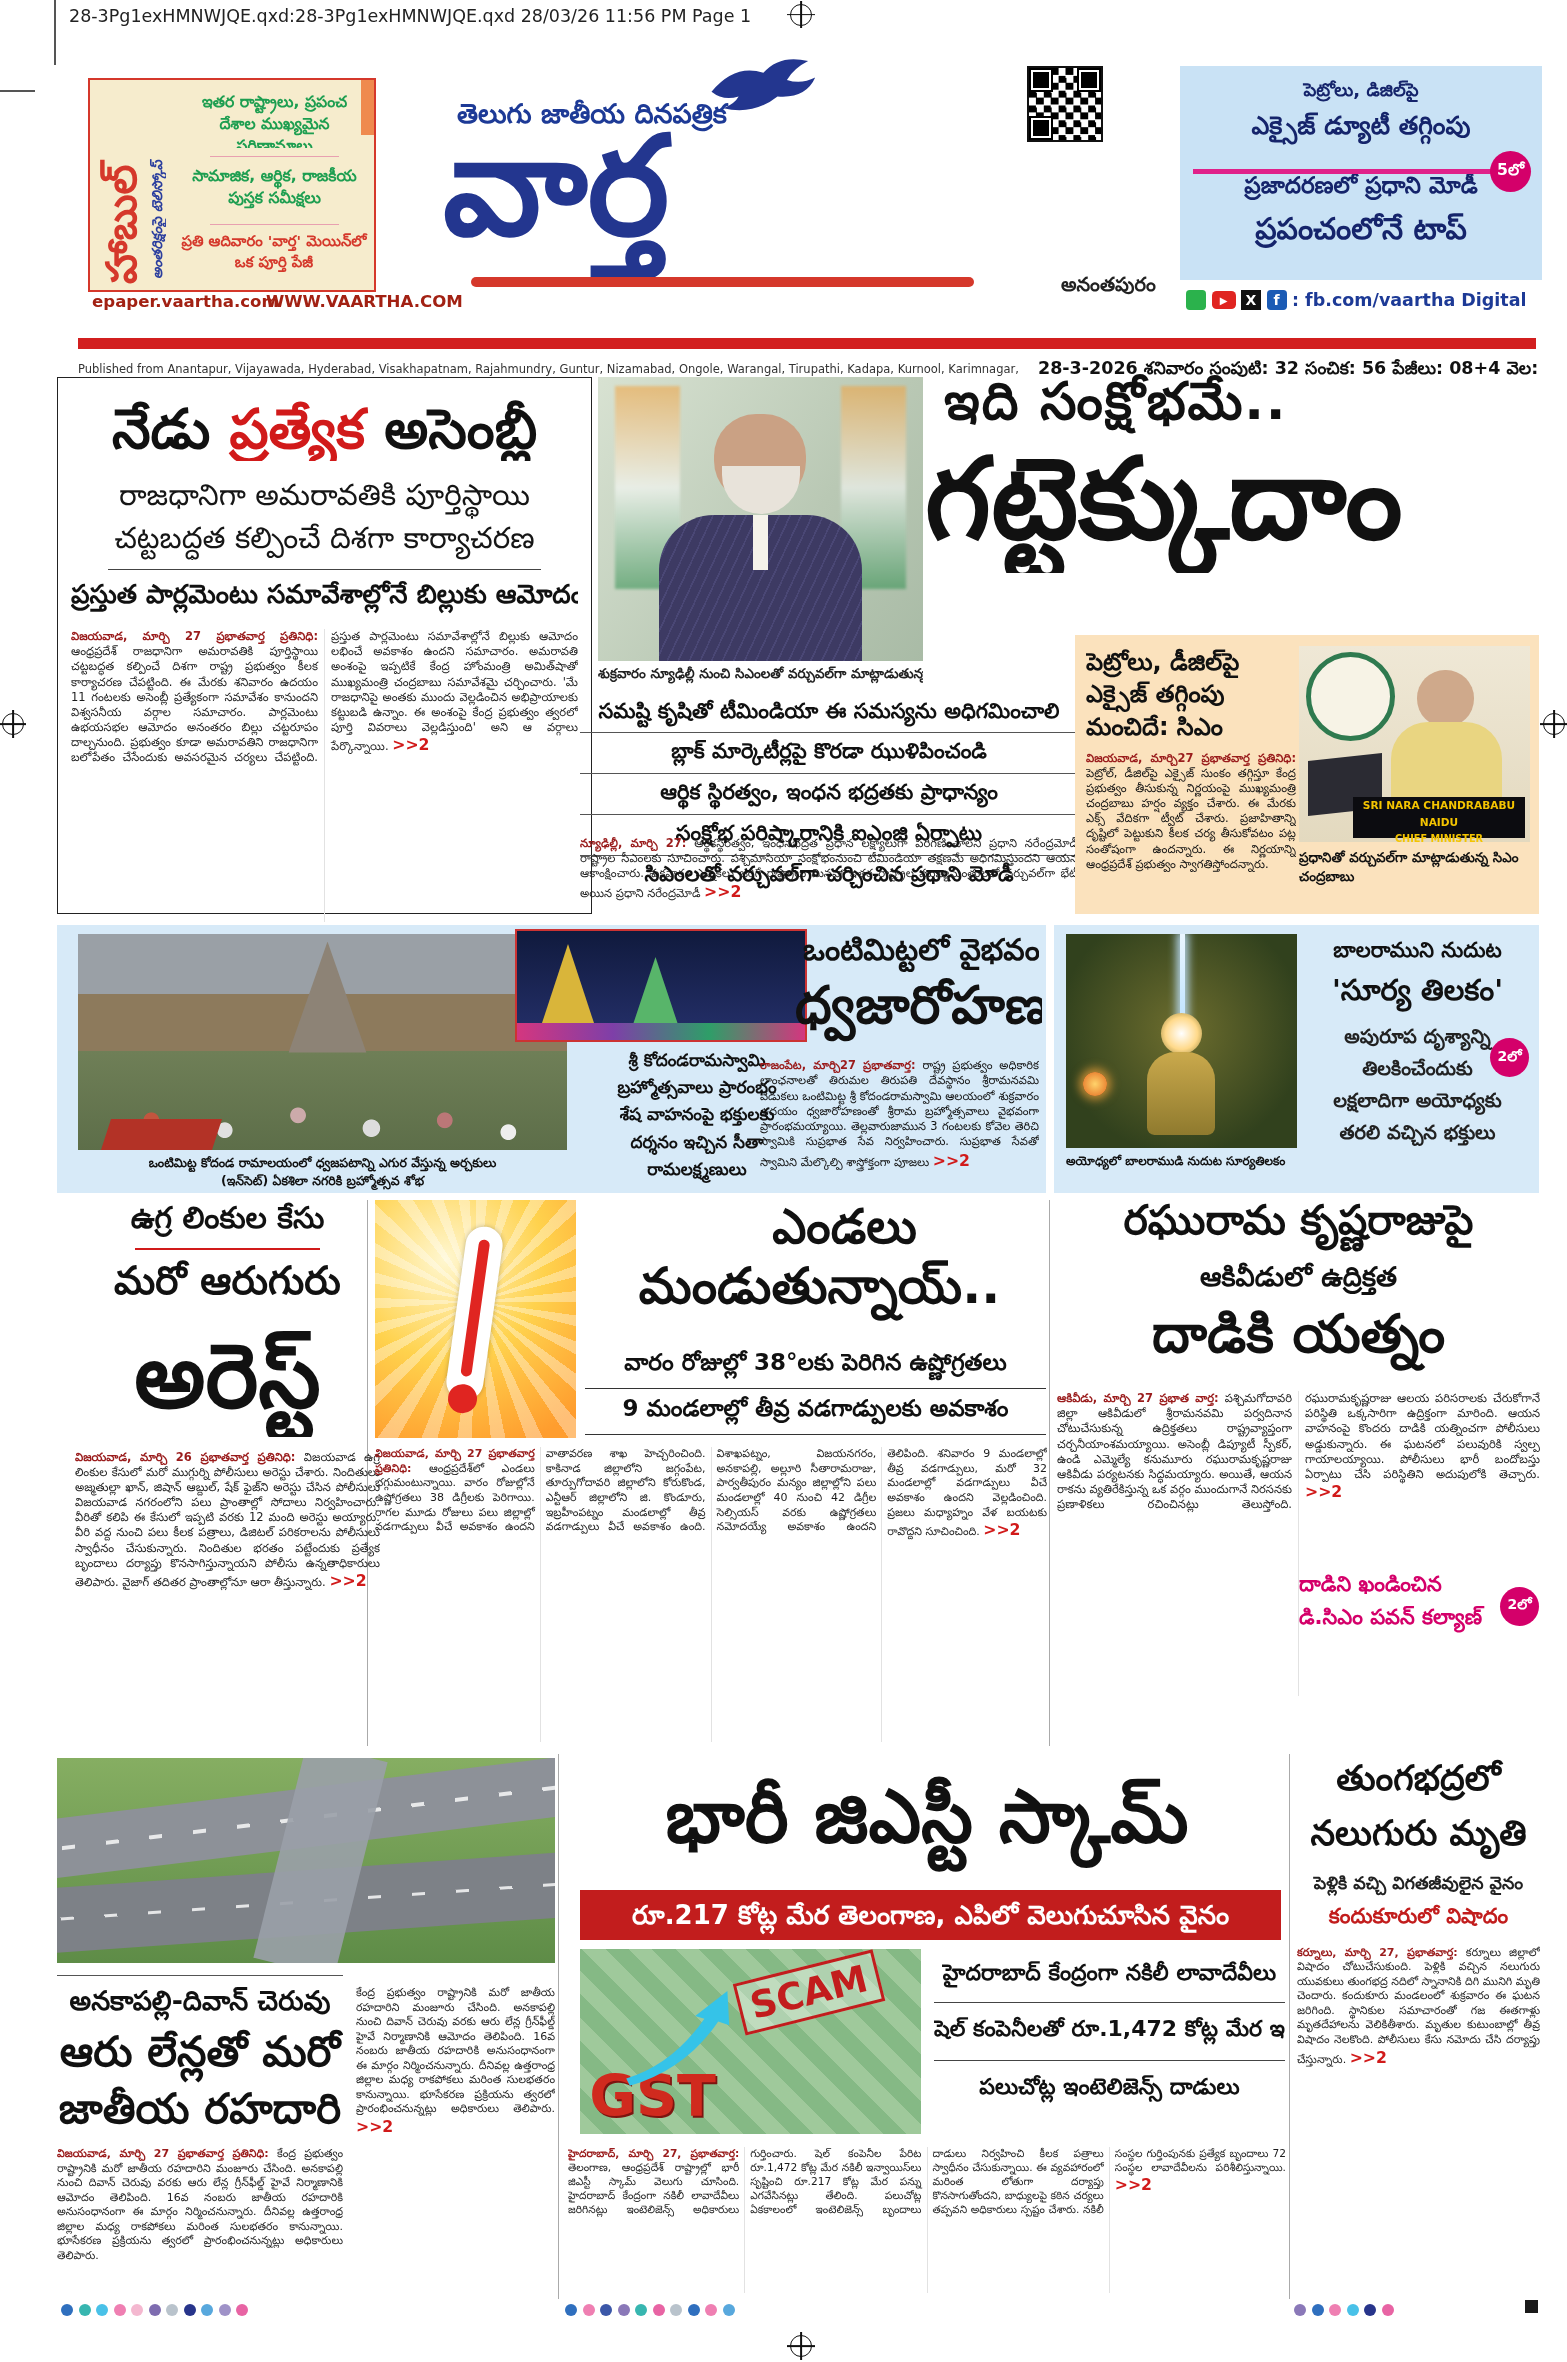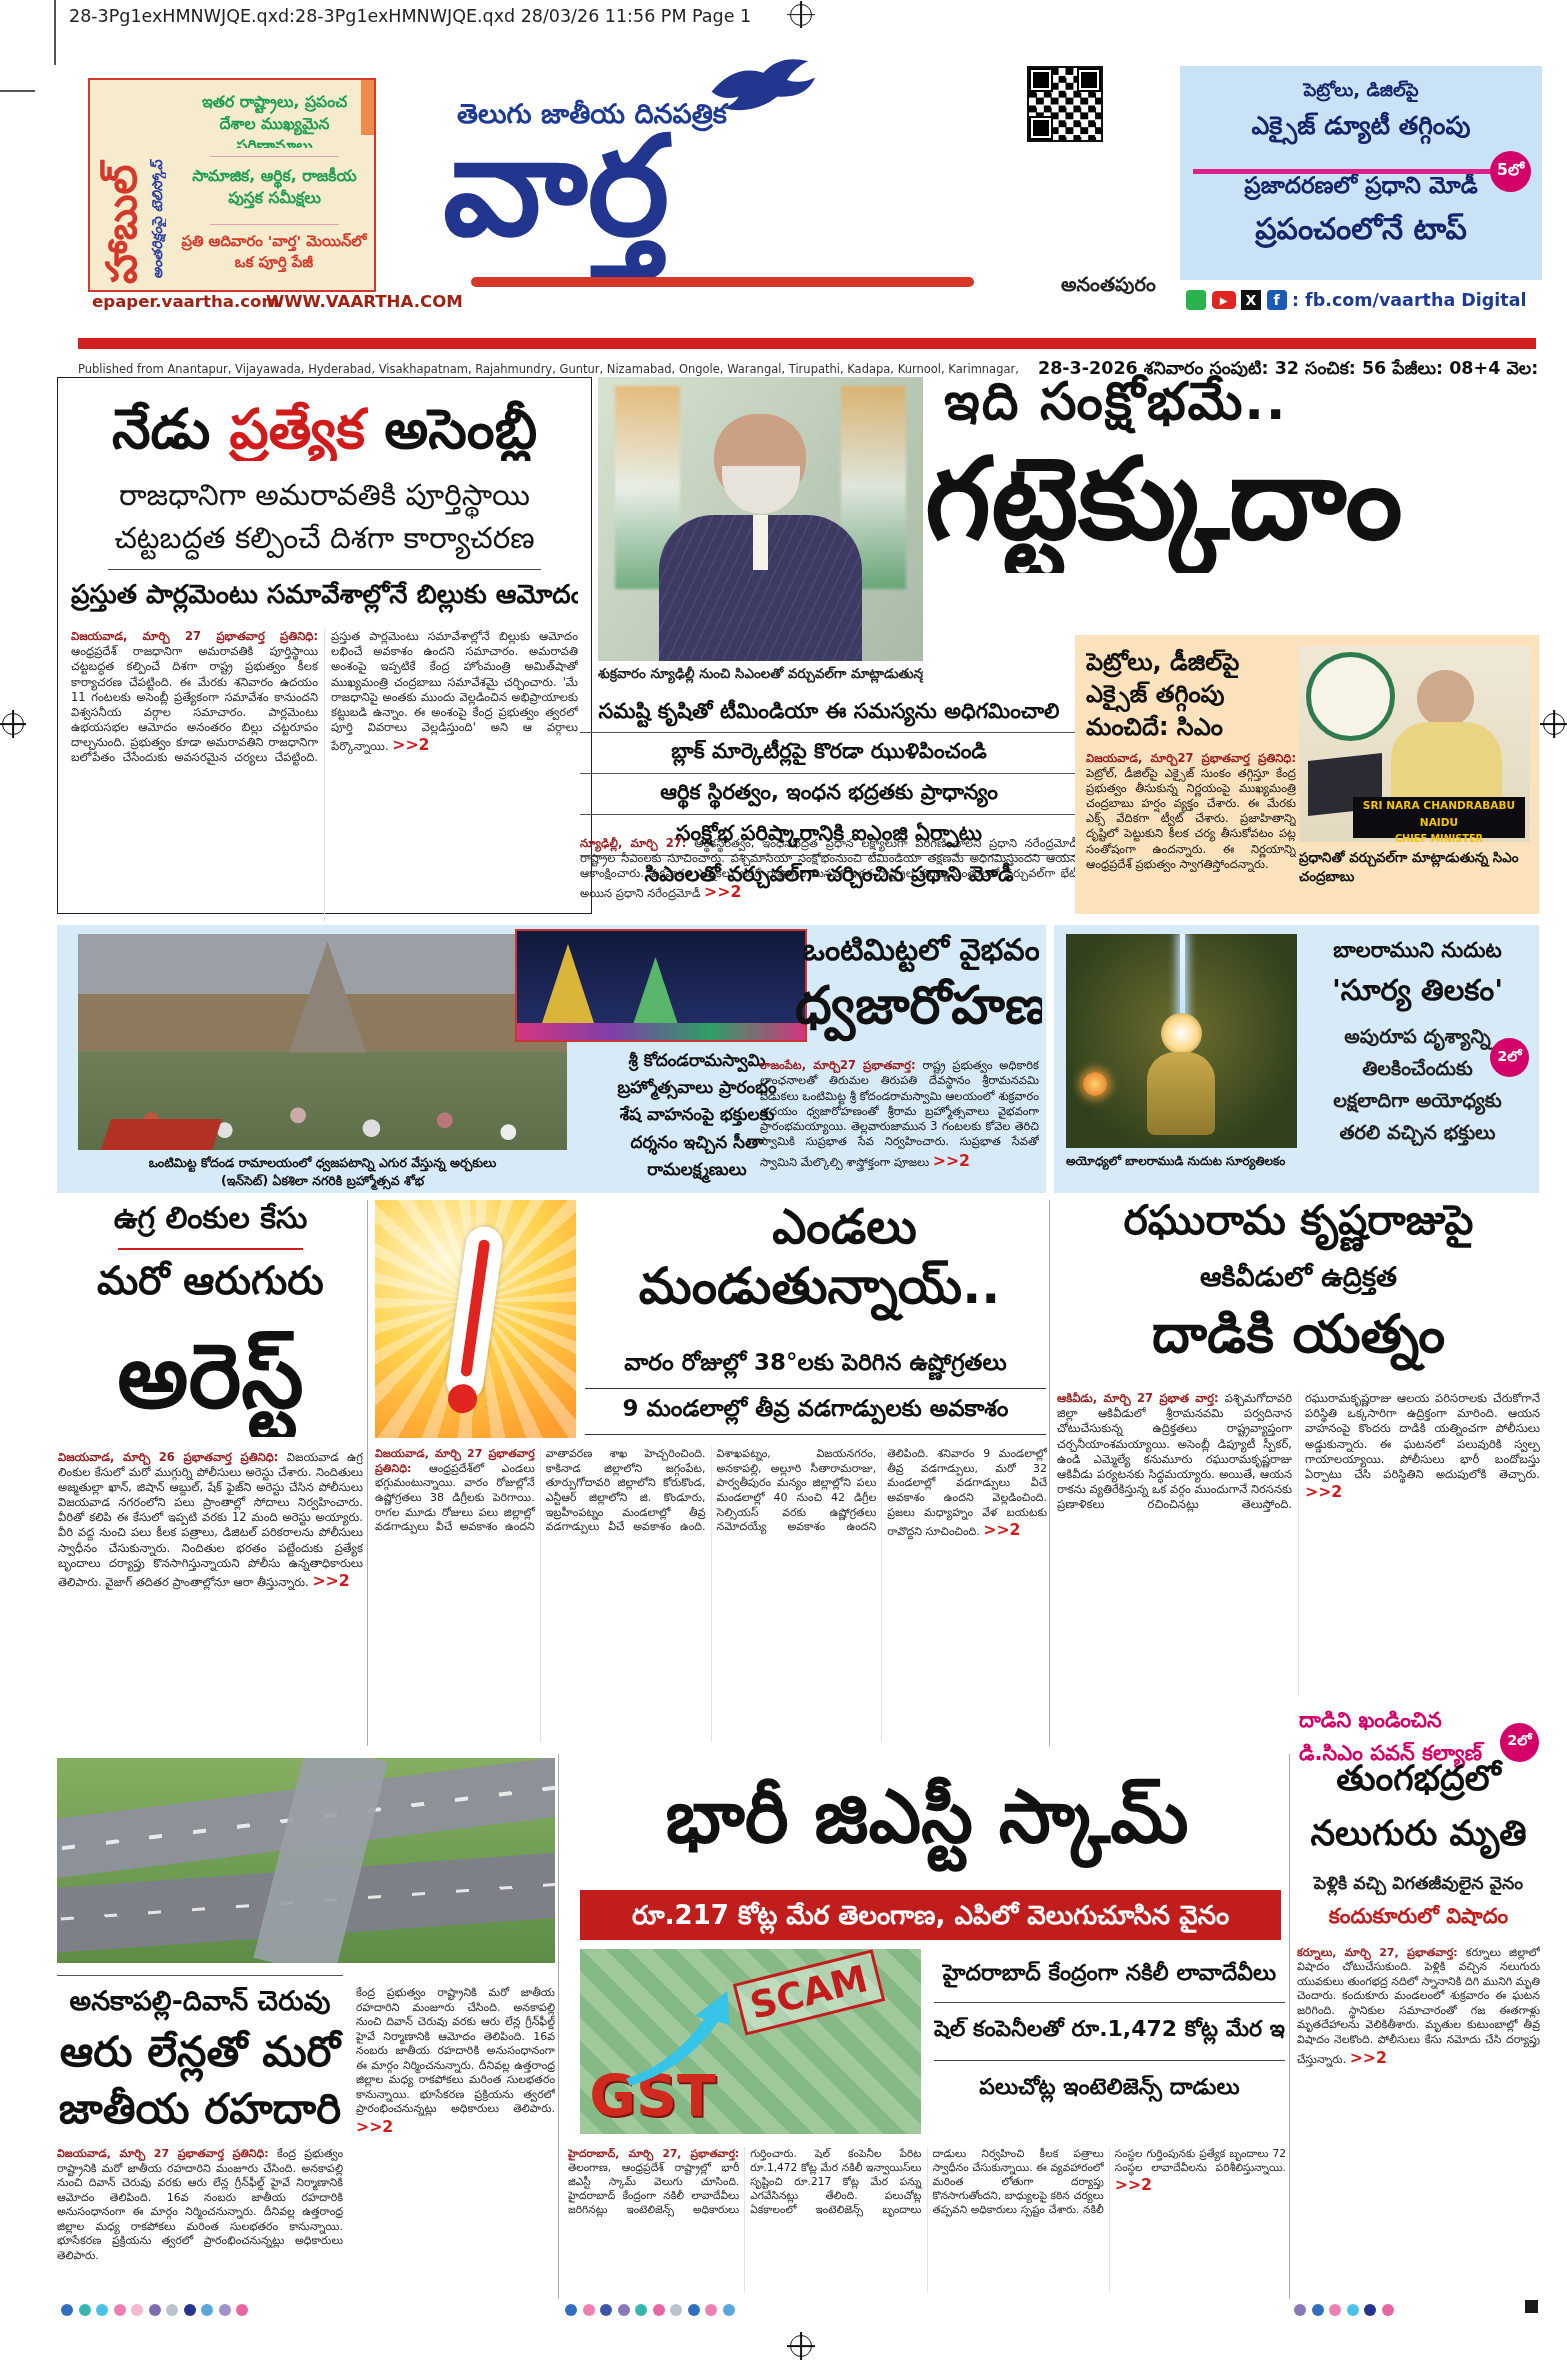--- a/index.html
+++ b/index.html
@@ -179,21 +179,21 @@
     <div class="abs c pre clip" style="left:251px;top:96px;width:225px;height:157px;font-size:19.4px;font-weight:bold;color:#222;line-height:1.65;">అపురూప దృశ్యాన్ని
 తిలకించేందుకు
 లక్షలాదిగా అయోధ్యకు
 తరలి వచ్చిన భక్తులు</div>
     <div class="badge abs" style="left:436px;top:113px;width:39px;height:39px;font-size:14px;">2లో</div>
   </div>
 
   <div class="abs" style="left:367px;top:1200px;width:0.9px;height:546px;background:#aaa;"></div>
   <div class="abs" style="left:1049px;top:1200px;width:0.9px;height:546px;background:#aaa;"></div>
 
-  <div class="abs" style="left:58px;top:1200px;width:305px;">
+  <div class="abs" style="left:75px;top:1200px;width:305px;">
     <div class="c b clip nowrap" style="font-size:30px;">ఉగ్ర లింకుల కేసు</div>
     <div style="margin:5.5px auto 0;width:185px;height:2.8px;background:#d11a1a;"></div>
     <div class="c b clip nowrap" style="margin-top:7.4px;font-size:39px;">మరో ఆరుగురు</div>
     <div class="c clip nowrap" style="margin-top:3.7px;font-size:89px;font-weight:900;line-height:1.35;">అరెస్ట్</div>
     <div class="j bodytxt clip" style="margin-top:13px;height:277px;">
       <span class="dateline">విజయవాడ, మార్చి 26 ప్రభాతవార్త ప్రతినిధి:</span><span> విజయవాడ ఉగ్ర లింకుల కేసులో మరో ముగ్గుర్ని పోలీసులు అరెస్టు చేశారు. నిందితులు అజ్మతుల్లా ఖాన్, జిషాన్ ఆబ్దుల్, షేక్ ఫైజ్‌ని అరెస్టు చేసిన పోలీసులు విజయవాడ నగరంలోని పలు ప్రాంతాల్లో సోదాలు నిర్వహించారు. వీరితో కలిపి ఈ కేసులో ఇప్పటి వరకు 12 మంది అరెస్టు అయ్యారు. వీరి వద్ద నుంచి పలు కీలక పత్రాలు, డిజిటల్ పరికరాలను పోలీసులు స్వాధీనం చేసుకున్నారు. నిందితుల భరతం పట్టేందుకు ప్రత్యేక బృందాలు దర్యాప్తు కొనసాగిస్తున్నాయని పోలీసు ఉన్నతాధికారులు తెలిపారు. వైజాగ్ తదితర ప్రాంతాల్లోనూ ఆరా తీస్తున్నారు.</span>
       <span class="more">&gt;&gt;2</span>
     </div>
   </div>
 
@@ -215,21 +215,21 @@
 
   <div class="abs" style="left:1057px;top:1196px;width:483px;">
     <div class="c b clip nowrap" style="font-size:41px;">రఘురామ కృష్ణరాజుపై</div>
     <div class="c b clip nowrap" style="margin-top:7.4px;font-size:27px;">ఆకివీడులో ఉద్రిక్తత</div>
     <div class="c b clip nowrap" style="margin-top:3.7px;font-size:53px;">దాడికి యత్నం</div>
     <div class="j bodytxt cols2 clip" style="margin-top:13px;height:305px;">
       <span class="dateline">ఆకివీడు, మార్చి 27 ప్రభాత వార్త:</span><span> పశ్చిమగోదావరి జిల్లా ఆకివీడులో శ్రీరామనవమి పర్వదినాన చోటుచేసుకున్న ఉద్రిక్తతలు రాష్ట్రవ్యాప్తంగా చర్చనీయాంశమయ్యాయి. అసెంబ్లీ డిప్యూటీ స్పీకర్, ఉండి ఎమ్మెల్యే కనుమూరు రఘురామకృష్ణరాజు ఆకివీడు పర్యటనకు సిద్ధమయ్యారు. అయితే, ఆయన రాకను వ్యతిరేకిస్తున్న ఒక వర్గం ముందుగానే నిరసనకు ప్రణాళికలు రచించినట్లు తెలుస్తోంది. రఘురామకృష్ణరాజు ఆలయ పరిసరాలకు చేరుకోగానే పరిస్థితి ఒక్కసారిగా ఉద్రిక్తంగా మారింది. ఆయన వాహనంపై కొందరు దాడికి యత్నించగా పోలీసులు అడ్డుకున్నారు. ఈ ఘటనలో పలువురికి స్వల్ప గాయాలయ్యాయి. పోలీసులు భారీ బందోబస్తు ఏర్పాటు చేసి పరిస్థితిని అదుపులోకి తెచ్చారు.</span>
       <span class="more">&gt;&gt;2</span>
     </div>
   </div>
-  <div class="abs" style="left:1299px;top:1708px;width:240px;height:72px;">
+  <div class="abs" style="left:1299px;top:1572px;width:240px;height:72px;">
     <div class="b clip nowrap" style="font-size:21px;color:#d4006a;">దాడిని ఖండించిన</div>
     <div class="b clip nowrap" style="font-size:21px;color:#d4006a;margin-top:3.7px;">డి.సిఎం పవన్ కల్యాణ్</div>
     <div class="badge abs" style="right:0;top:14.8px;width:39px;height:39px;font-size:14px;">2లో</div>
   </div>
 
   <div class="abs" style="left:558px;top:1754px;width:0.9px;height:545px;background:#aaa;"></div>
   <div class="abs" style="left:1289px;top:1754px;width:0.9px;height:545px;background:#aaa;"></div>
 
   <div class="abs clip" style="left:57px;top:1758px;width:498px;height:205px;background:linear-gradient(#86ae62,#5e8c47);">
     <div class="abs" style="left:-28px;top:28px;width:591px;height:59px;background:#8d9198;transform:rotate(-7deg);">

